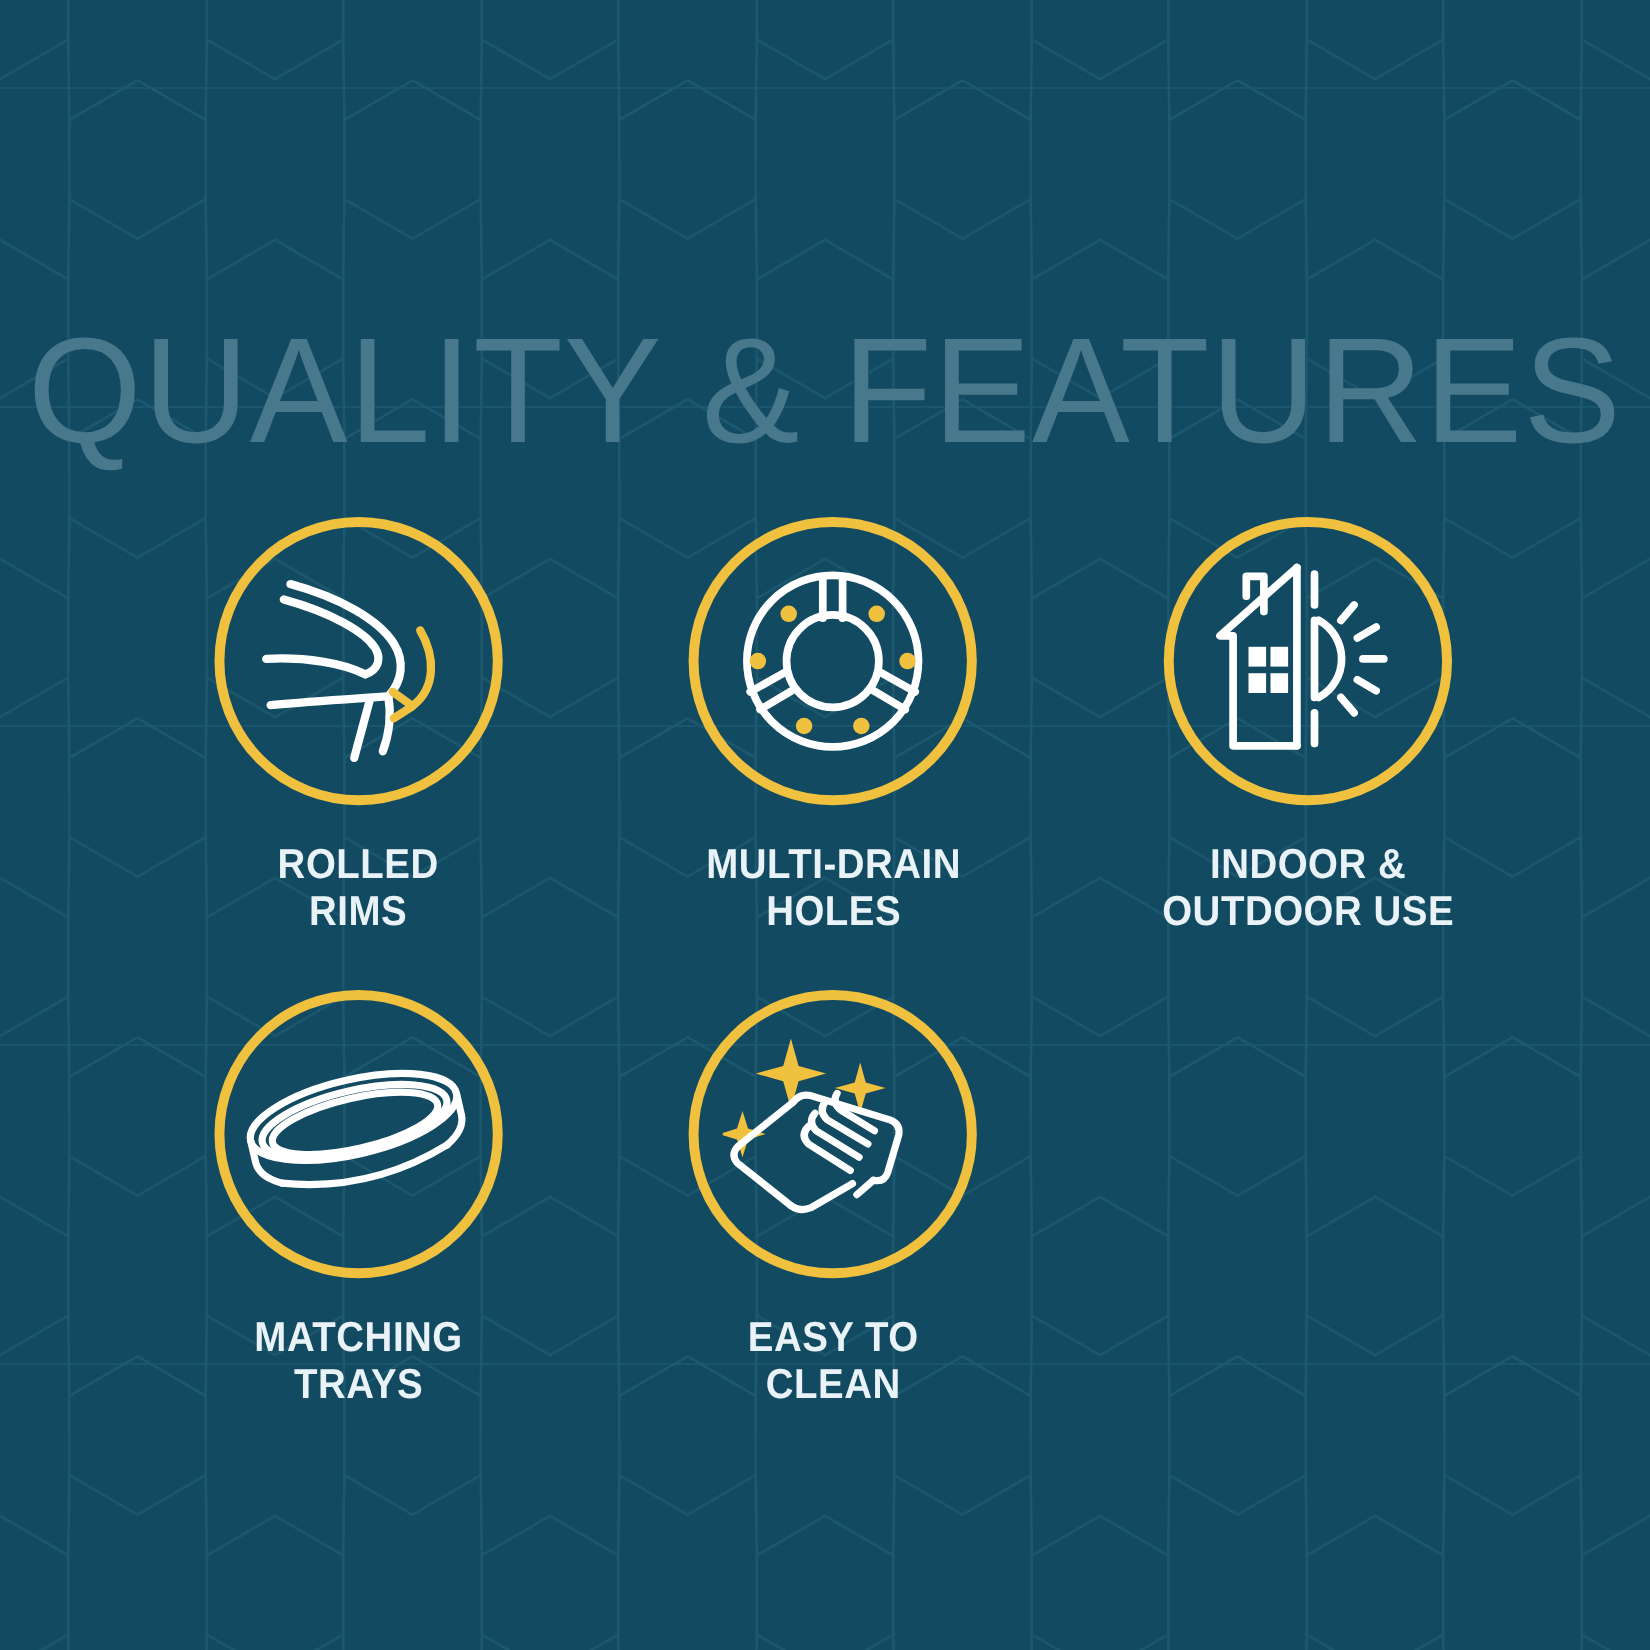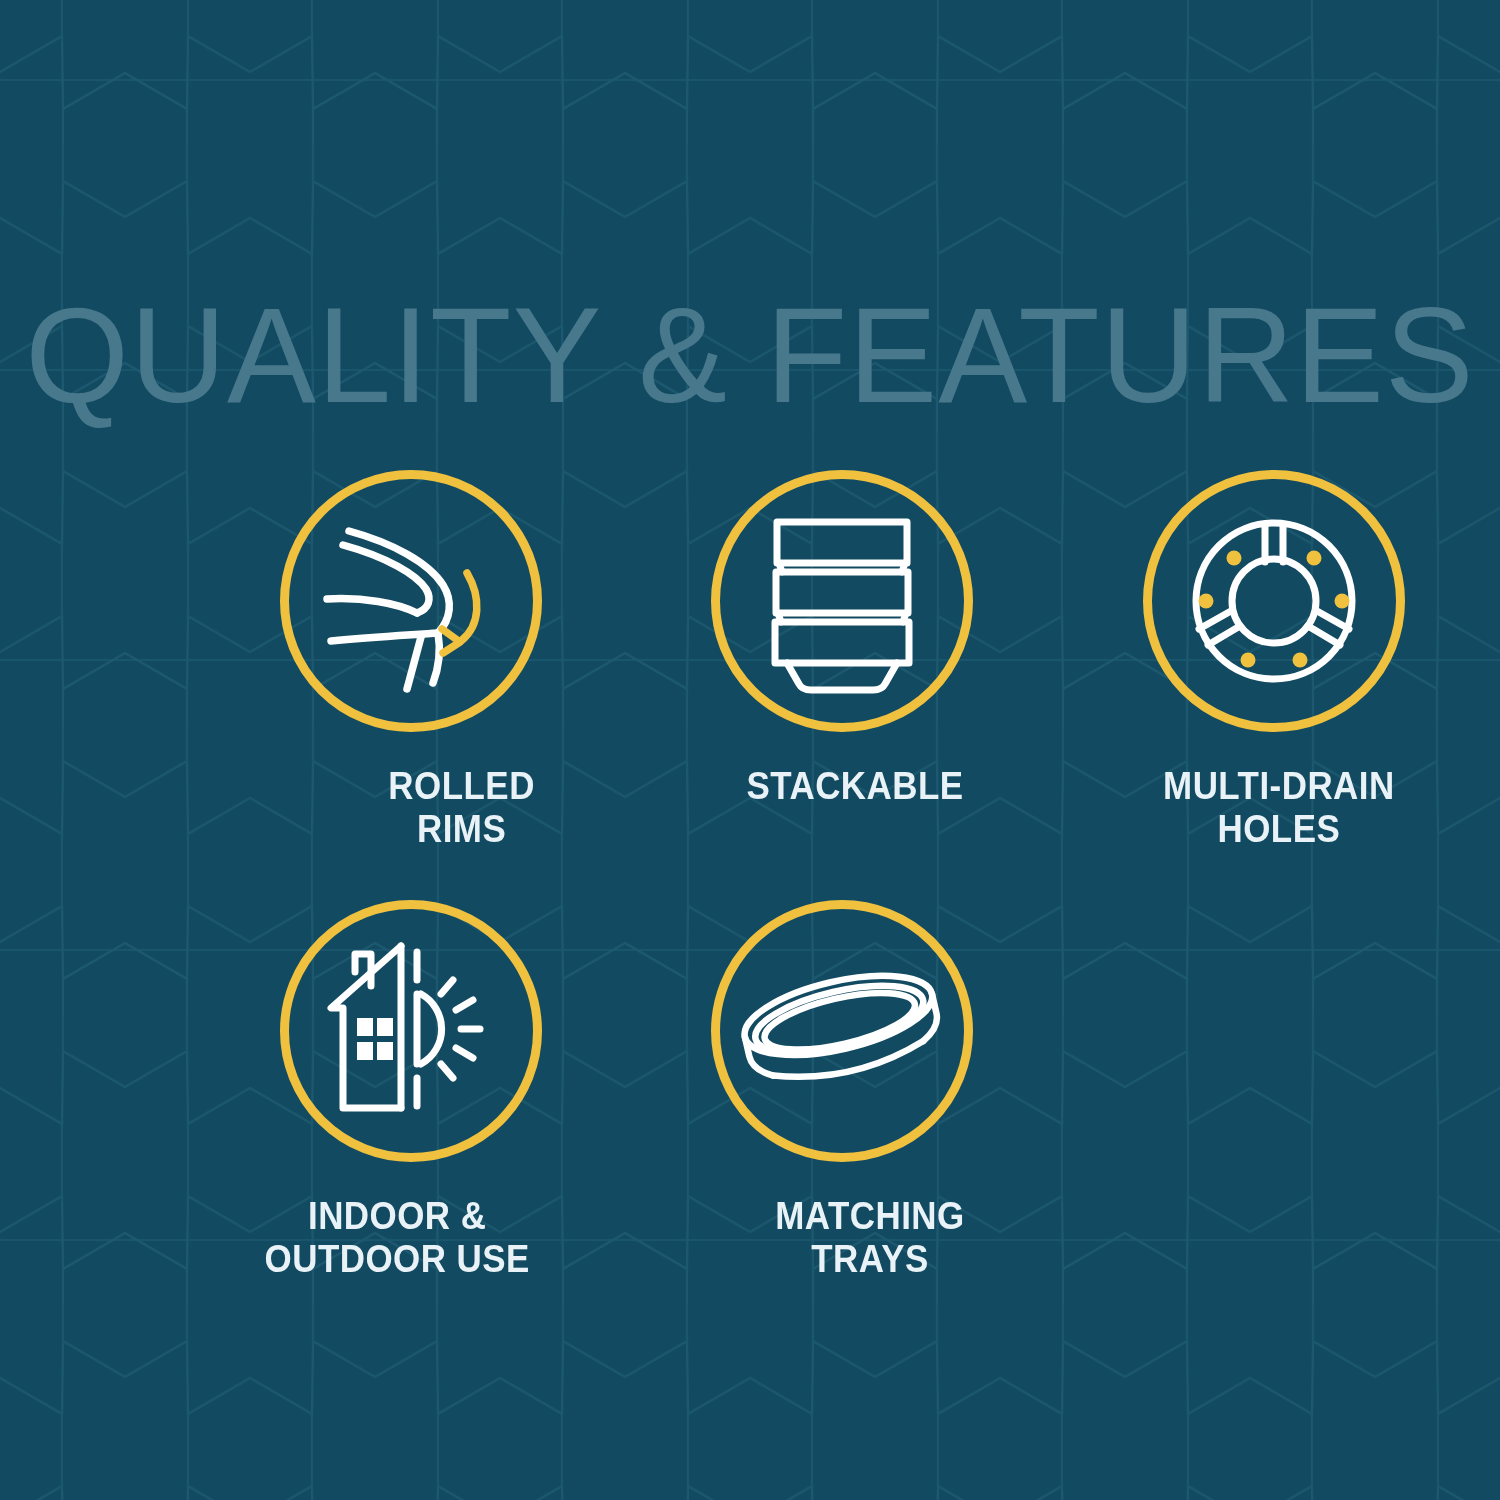--- a/index.html
+++ b/index.html
@@ -57,21 +57,21 @@
     left: 110px;
     width: 1295px;
     display: grid;
     grid-template-columns: repeat(3, 1fr);
     grid-template-rows: repeat(2, 430px);
   }
 
   .feature-cell {
     display: flex;
     flex-direction: column;
-    align-items: flex-end;
+    align-items: center;
   }
 
   .icon-badge {
     width: 262px;
     height: 262px;
     border-radius: 50%;
     border: 9px solid #EFC13E;
     box-sizing: border-box;
     display: flex;
     align-items: center;
@@ -166,42 +166,20 @@
           <g fill="none" stroke="#EFC13E" stroke-width="7.5" stroke-linecap="round" stroke-linejoin="round">
             <path d="M 156 72 C 170 96 170 124 150 140"></path>
             <path d="M 131 128 L 149 141 L 132 152"></path>
           </g>
         </svg>
       </div>
       <div class="feature-label">ROLLED
 RIMS</div>
     </div>
 
-    <div class="feature-cell">
-      <div class="icon-badge">
-        <svg width="190" height="190" viewBox="0 0 190 190">
-          <g fill="none" stroke="#FFFFFF" stroke-width="7" stroke-linecap="round" stroke-linejoin="round">
-
-            <path d="M 30 16 L 160 16 L 160 57 L 30 57 Z"></path>
-
-            <path d="M 32 57 L 35 66"></path>
-            <path d="M 158 57 L 155 66"></path>
-
-            <path d="M 29 66 L 161 66 L 161 107 L 29 107 Z"></path>
-            <path d="M 31 107 L 34 116"></path>
-            <path d="M 159 107 L 156 116"></path>
-
-            <path d="M 28 116 L 162 116 L 162 157 L 28 157 Z"></path>
-
-            <path d="M 40 157 L 52 178 Q 55 184 64 184 L 126 184 Q 135 184 138 178 L 150 157"></path>
-          </g>
-        </svg>
-      </div>
-      <div class="feature-label">STACKABLE</div>
-    </div>
 
     <div class="feature-cell">
       <div class="icon-badge">
         <svg width="186" height="186" viewBox="0 0 186 186">
           <g fill="none" stroke="#FFFFFF" stroke-width="7" stroke-linecap="round" stroke-linejoin="round">
 
             <circle cx="93" cy="93" r="78"></circle>
 
             <circle cx="93" cy="93" r="42"></circle>
 
@@ -277,15 +255,42 @@
             <path d="M 11 84 L 11 104 Q 11 118 30 128"></path>
             <path d="M 203 84 L 203 104 Q 203 118 184 128"></path>
             <path d="M 30 128 Q 107 154 184 128"></path>
           </g>
         </svg>
       </div>
       <div class="feature-label">MATCHING
 TRAYS</div>
     </div>
 
+    <div class="feature-cell">
+      <div class="icon-badge">
+        <svg width="200" height="190" viewBox="0 0 200 190">
+
+          <g fill="#EFC13E">
+            <path d="M 62 8 L 69 33 L 94 40 L 69 47 L 62 72 L 55 47 L 30 40 L 55 33 Z"></path>
+            <path d="M 125 30 L 130 48 L 148 53 L 130 58 L 125 76 L 120 58 L 102 53 L 120 48 Z"></path>
+            <path d="M 18 74 L 23 90 L 39 95 L 23 100 L 18 116 L 13 100 L -3 95 L 13 90 Z"></path>
+          </g>
+          <g fill="none" stroke="#FFFFFF" stroke-width="6.5" stroke-linecap="round" stroke-linejoin="round">
+
+            <path d="M 64 66 Q 70 58 80 60 L 152 82 Q 162 86 160 96 L 150 130 Q 147 139 137 137"></path>
+            <path d="M 64 66 L 14 106 Q 7 113 13 121 L 62 160"></path>
+            <path d="M 137 137 L 122 150"></path>
+
+            <path d="M 62 160 Q 70 166 80 162 L 118 140"></path>
+
+            <path d="M 78 88 Q 70 96 78 104 L 116 128"></path>
+            <path d="M 84 76 Q 77 84 85 92 L 124 116"></path>
+            <path d="M 93 66 Q 87 74 95 82 L 132 104"></path>
+            <path d="M 104 58 Q 99 66 107 73 L 138 92"></path>
+          </g>
+        </svg>
+      </div>
+      <div class="feature-label">EASY TO
+CLEAN</div>
+    </div>
 
   </div>
 </div>
 
 </body></html>

